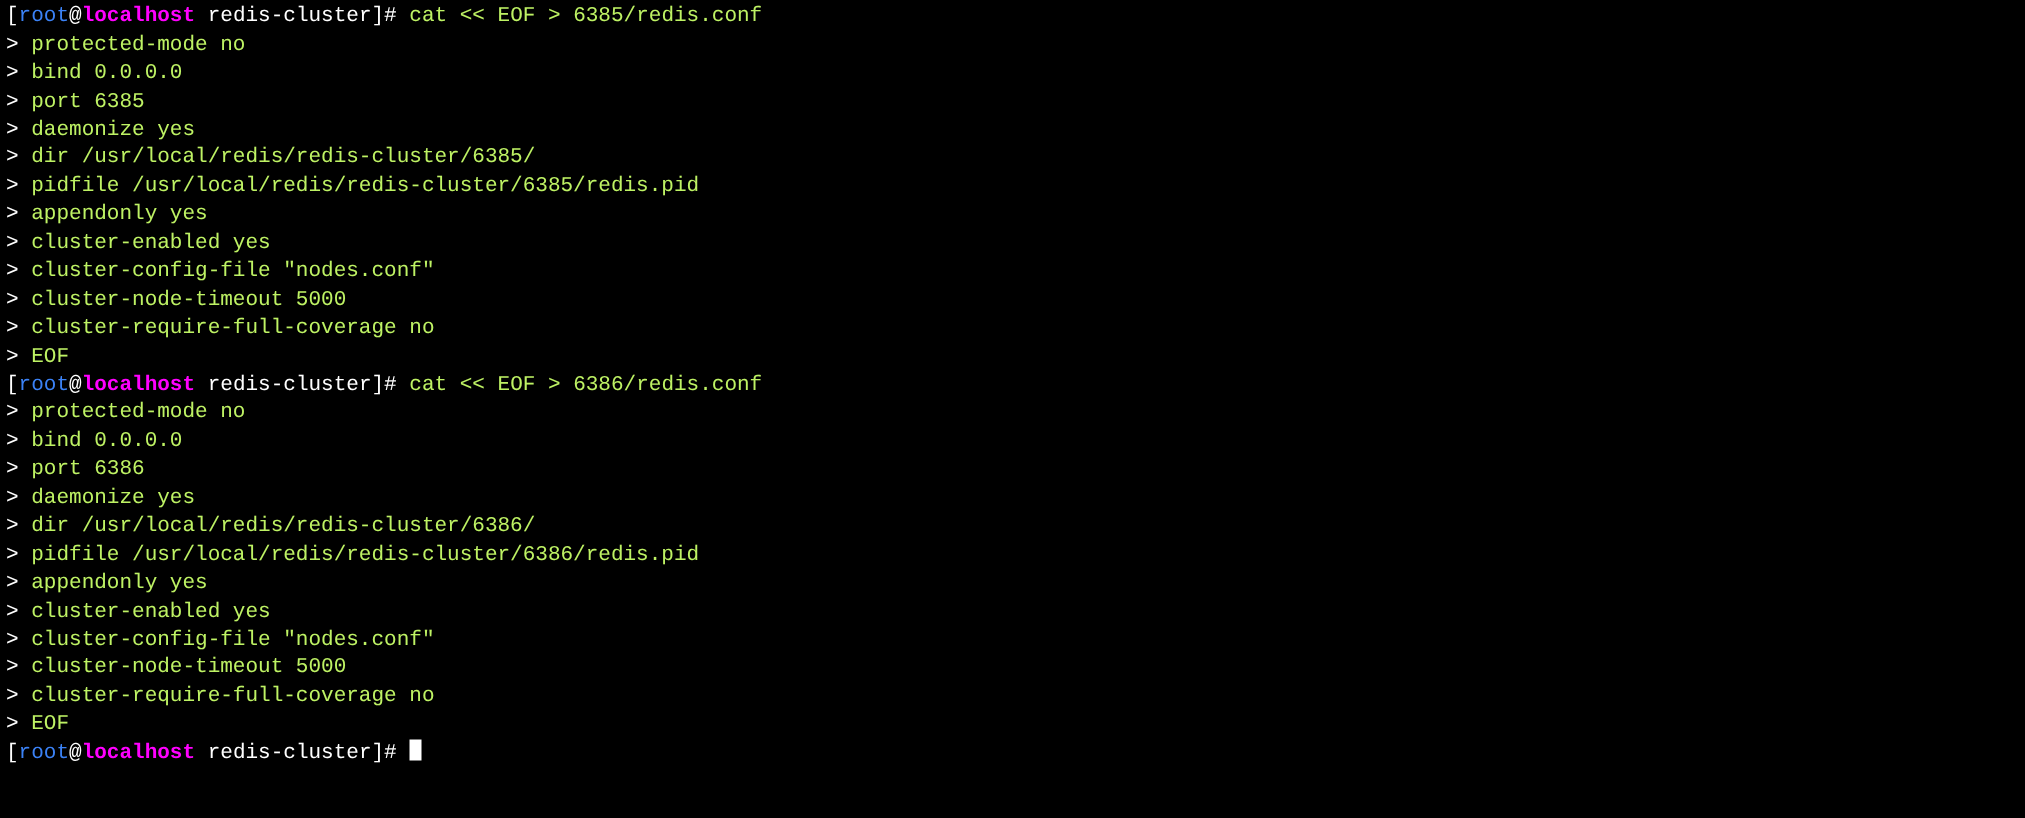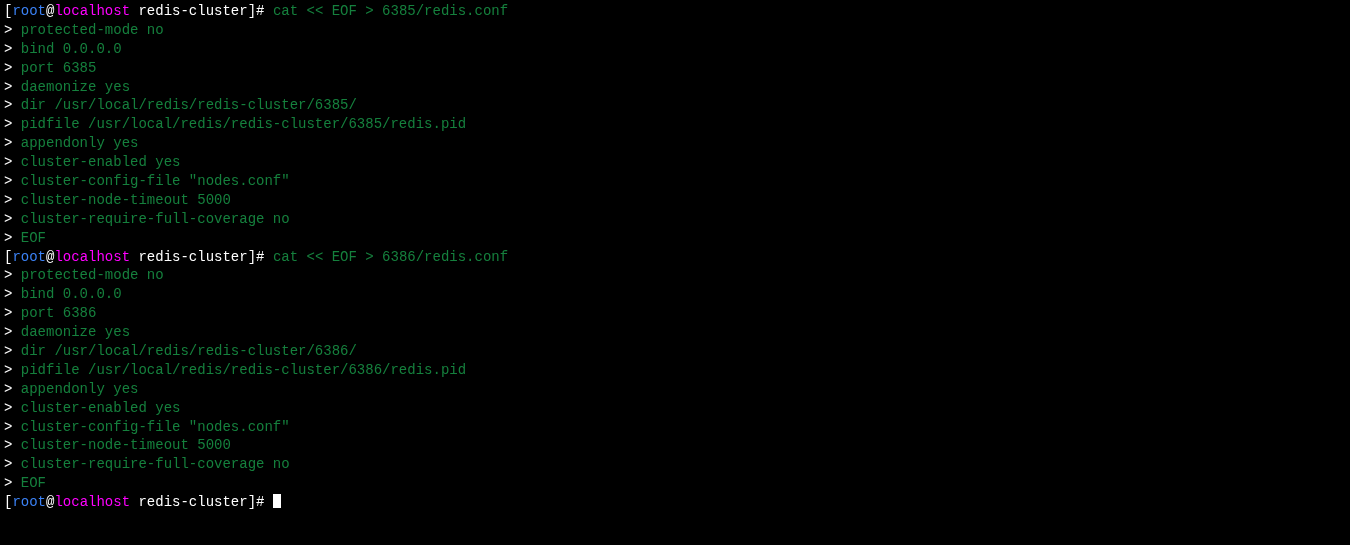--- a/index.html
+++ b/index.html
@@ -28,30 +28,30 @@
       color: #ffffff;
     }
     .user {
       color: #3b82f6;
     }
     .at {
       color: #ffffff;
     }
     .host {
       color: #ff00ff;
-      font-weight: normal;
+      font-weight: bold;
     }
     .path {
       color: #ffffff;
     }
     .hash {
       color: #ffffff;
     }
     .cmd {
-      color: #15803d;
+      color: #bef264;
     }
     .cont {
       color: #ffffff;
     }
     .cursor {
       display: inline-block;
       width: 8px;
       height: 14px;
       background-color: #ffffff;
       vertical-align: middle;

